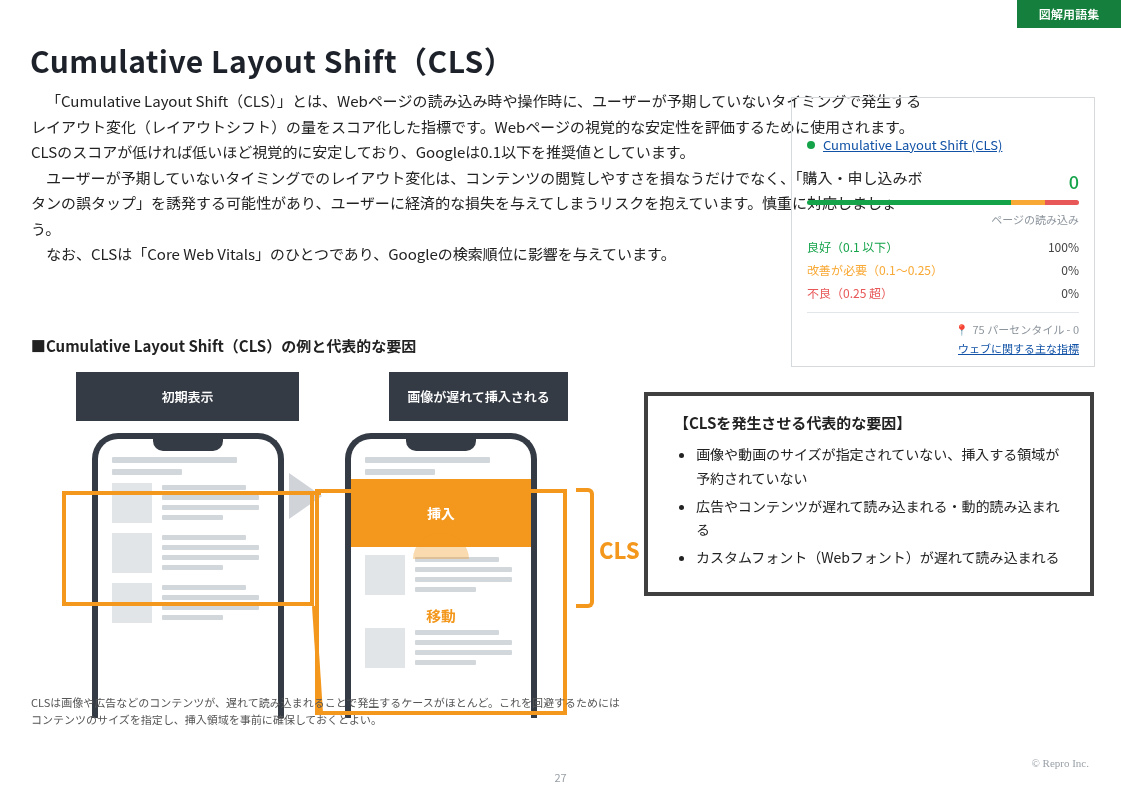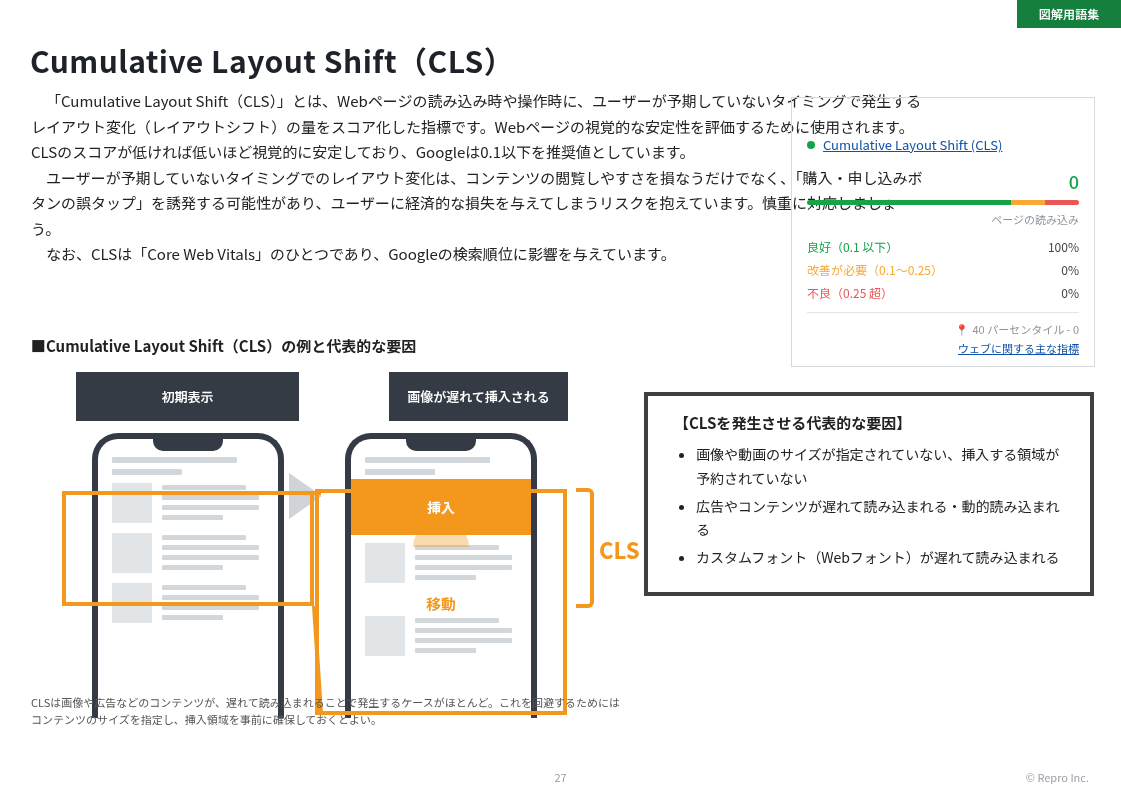--- a/index.html
+++ b/index.html
@@ -44,21 +44,21 @@
   #p1{left:61px;} #p2{left:314px;}
 
   .content { padding:18px 14px 0; }
   .ln { background:#d2d7db; height:6px; margin-bottom:6px; border-radius:1px;}
   .lnwide{width:82%;} .lnmed{width:46%;}
   .card1 { display:flex; gap:10px; margin-top:8px; margin-bottom:8px;}
   .thumb { width:40px;height:40px;background:#e2e5e8;}
   .tlines { flex:1; padding-top:2px;}
   .tlines .ln{height:5px;margin-bottom:5px;}
 
-  .insert { background:#f3971d; height:56px; margin:-2px -14px 8px; display:flex;align-items:center;justify-content:center;color:#fff;font-weight:700;font-size:14px; position:relative;}
+  .insert { background:#f3971d; height:68px; margin:-2px -14px 8px; display:flex;align-items:center;justify-content:center;color:#fff;font-weight:700;font-size:14px; position:relative;}
   .insert::after{content:"";position:absolute;bottom:-12px;left:50%;transform:translateX(-50%);width:56px;height:24px;border-radius:50% 50% 0 0/100% 100% 0 0;background:#f3971d;opacity:.35;border-bottom:2px dashed #f3971d;}
 
   .movelabel{color:#f3971d;font-weight:700;font-size:15px;text-align:center;margin-top:4px;}
 
   
   .hl{position:absolute;border:4px solid #f3971d;pointer-events:none;}
   #hl1{left:31px;top:58px;width:252px;height:115px;}
   #hl2{left:284px;top:56px;width:252px;height:226px;}
 
   
@@ -75,21 +75,21 @@
   .caption { position:absolute; top:694px; left:31px; width:592px; font-size:11px; line-height:1.55; color:#555; }
 
   
   .causes { position:absolute; top:392px; left:644px; width:450px; border:4px solid #404040; padding:16px 26px 18px; }
   .causes h3 { font-size:15px; font-weight:700; margin-bottom:10px;}
   .causes ul { list-style:disc; padding-left:22px; font-size:14px; line-height:1.7;}
   .causes li { margin-bottom:4px;}
 
   
   .pageno{position:absolute;bottom:8px;left:50%;transform:translateX(-50%);font-size:11px;color:#9aa1a8;}
-  .copyright{position:absolute;bottom:8px;right:32px;font-size:11px;color:#9aa1a8;}
+  .copyright{position:absolute;bottom:24px;right:32px;font-size:11px;color:#9aa1a8;font-family:Liberation Serif, serif;}
 </style>
 </head>
 <body>
 
 <div class="badge-top">図解用語集</div>
 
 <h1 class="title">Cumulative Layout Shift（CLS）</h1>
 
 <div class="intro">
   <p>「Cumulative Layout Shift（CLS）」とは、Webページの読み込み時や操作時に、ユーザーが予期していないタイミングで発生するレイアウト変化（レイアウトシフト）の量をスコア化した指標です。Webページの視覚的な安定性を評価するために使用されます。CLSのスコアが低ければ低いほど視覚的に安定しており、Googleは0.1以下を推奨値としています。</p>
@@ -116,21 +116,21 @@
       </div>
       <div class="mrow">
         <span class="orange">改善が必要（0.1～0.25）</span>
         <span>0%</span>
       </div>
       <div class="mrow">
         <span class="red">不良（0.25 超）</span>
         <span>0%</span>
       </div>
     </div>
-  <div class="msub"><span class="pin">📍</span><span>40 パーセンタイル - 0</span></div>
+  <div class="msub"><span class="pin">📍</span><span>75 パーセンタイル - 0</span></div>
   <div class="mlink">ウェブに関する主な指標</div>
 </div>
 
 <div class="sec2">■Cumulative Layout Shift（CLS）の例と代表的な要因</div>
 
 <div class="diagram">
   <div class="labelbar">
     <div class="lb" id="lb1">初期表示</div>
     <div class="lb" id="lb2">画像が遅れて挿入される</div>
   </div>

